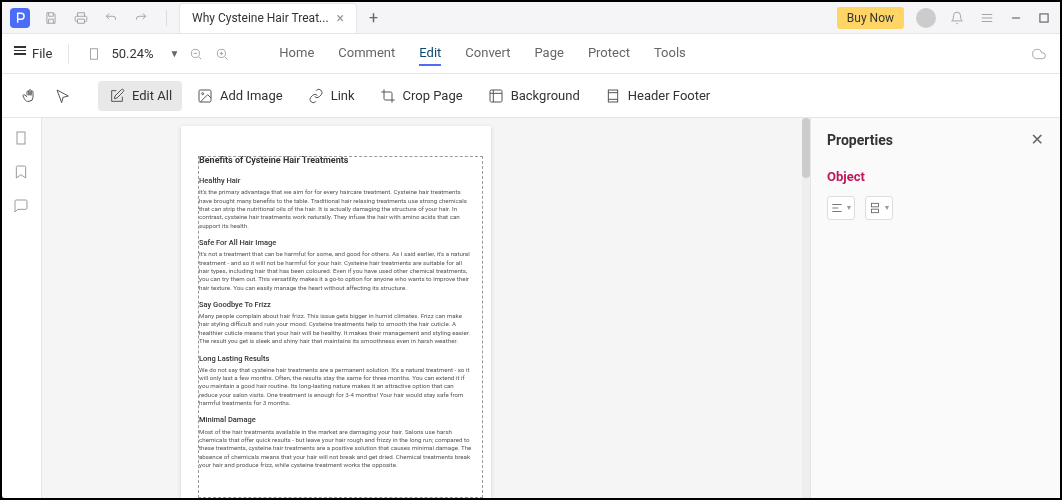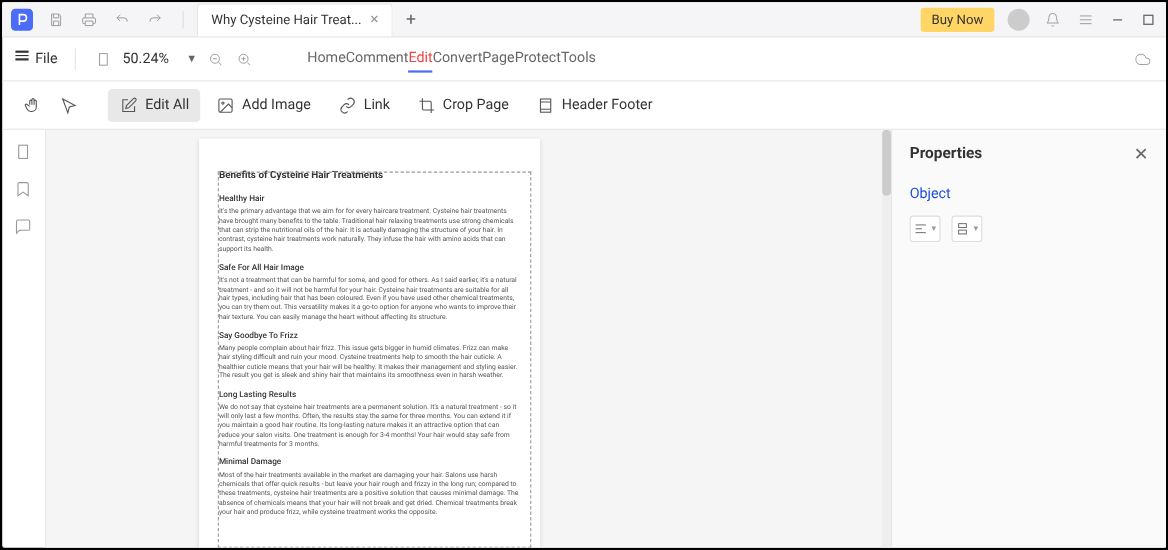--- a/index.html
+++ b/index.html
@@ -21,23 +21,23 @@
 .profile{width:20px;height:20px;background:#ccc;border-radius:50%}
 .win-icon{width:16px;height:16px;display:flex;align-items:center;justify-content:center;cursor:pointer;color:#666}
 .menubar{height:40px;display:flex;align-items:center;padding:0 12px;border-bottom:1px solid #e5e5e5;gap:8px}
 .file-menu{display:flex;gap:6px;font-size:13px;color:#333;cursor:pointer}
 .hamburger{display:flex;flex-direction:column;gap:2px}
 .hamburger span{width:12px;height:1.5px;background:#333}
 .mb-sep{width:1px;height:20px;background:#e5e5e5;margin:0 8px}
 .zoom{display:flex;align-items:center;gap:8px}
 .zoom-val{font-size:13px;color:#333;min-width:50px}
 .zoom-dd{color:#666;font-size:10px}
-.main-tabs{display:flex;margin-left:40px}
+.main-tabs{display:flex;gap:24px;margin-left:40px}
 .main-tab{font-size:13px;color:#666;cursor:pointer;padding:4px 0}
-.main-tab.active{color:#ef4444;border-bottom:2px solid #4a6cf7}
+.main-tab.active{color:#0c4a6e;border-bottom:2px solid #4a6cf7}
 .cloud-icon{margin-left:auto;color:#999}
 .toolbar{height:44px;display:flex;align-items:center;padding:0 12px;gap:4px;border-bottom:1px solid #e5e5e5}
 .tool{display:flex;align-items:center;gap:6px;padding:6px 10px;cursor:pointer;border-radius:4px;font-size:13px;color:#333}
 .tool.icon-only{padding:6px}
 .tool.active{background:#e8e8e8}
 .tool-icon{width:18px;height:18px;display:flex;align-items:center;justify-content:center}
 .tool-icon svg{width:16px;height:16px;stroke:#555;fill:none;stroke-width:1.5}
 .content{flex:1;display:flex;overflow:hidden}
 .sidebar{width:40px;border-right:1px solid #e5e5e5;display:flex;flex-direction:column;align-items:center;padding-top:12px;gap:16px}
 .sb-icon{width:18px;height:18px;color:#999;cursor:pointer}
@@ -47,21 +47,21 @@
 .page-sel{position:absolute;border:1px dashed #999;top:30px;left:17px;right:8px;bottom:0}
 .doc-title{font-size:9px;font-weight:700;margin-bottom:10px}
 .sec-h{font-size:7.5px;font-weight:500;margin-top:8px;margin-bottom:2px}
 .sec-p{font-size:6.2px;color:#555;line-height:1.35}
 .scroll-track{position:absolute;right:0;top:0;width:8px;height:100%;background:#eee}
 .scroll-thumb{width:8px;height:60px;background:#ccc;border-radius:4px}
 .props{width:250px;border-left:1px solid #e5e5e5;background:#fafafa;padding:12px 16px}
 .props-hdr{display:flex;justify-content:space-between;align-items:center;margin-bottom:20px}
 .props-title{font-size:14px;font-weight:700;color:#333}
 .props-close{cursor:pointer;color:#666}
-.props-sub{font-size:13px;font-weight:400;color:#1d4ed8;margin-bottom:12px}
+.props-sub{font-size:13px;font-weight:700;color:#be185d;margin-bottom:12px}
 .props-tools{display:flex;gap:10px}
 .prop-btn{width:28px;height:24px;border:1px solid #ddd;border-radius:3px;display:flex;align-items:center;justify-content:center;cursor:pointer;background:#fff}
 .prop-btn svg{width:14px;height:14px;stroke:#666;fill:none;stroke-width:1.5}
 .dd-caret{font-size:7px;color:#999;margin-left:2px}
 </style>
 </head>
 <body>
 
 <div class="app">
   <div class="titlebar">
@@ -213,20 +213,29 @@
         </div>
         <span>Link</span>
       </div>
     <div class="tool">
         <div class="tool-icon">
           <svg viewBox="0 0 24 24">
             <path d="M6 2v14a2 2 0 002 2h14M18 22V8a2 2 0 00-2-2H2"></path>
           </svg>
         </div>
         <span>Crop Page</span>
+      </div>
+    <div class="tool">
+        <div class="tool-icon">
+          <svg viewBox="0 0 24 24">
+            <rect x="3" y="3" width="18" height="18" rx="2"></rect>
+            <path d="M3 8l18 0M8 3l0 18"></path>
+          </svg>
+        </div>
+        <span>Background</span>
       </div>
     <div class="tool">
         <div class="tool-icon">
           <svg viewBox="0 0 24 24">
             <rect x="5" y="3" width="14" height="18"></rect>
             <path d="M5 7h14M5 17h14"></path>
           </svg>
         </div>
         <span>Header  Footer</span>
       </div>

